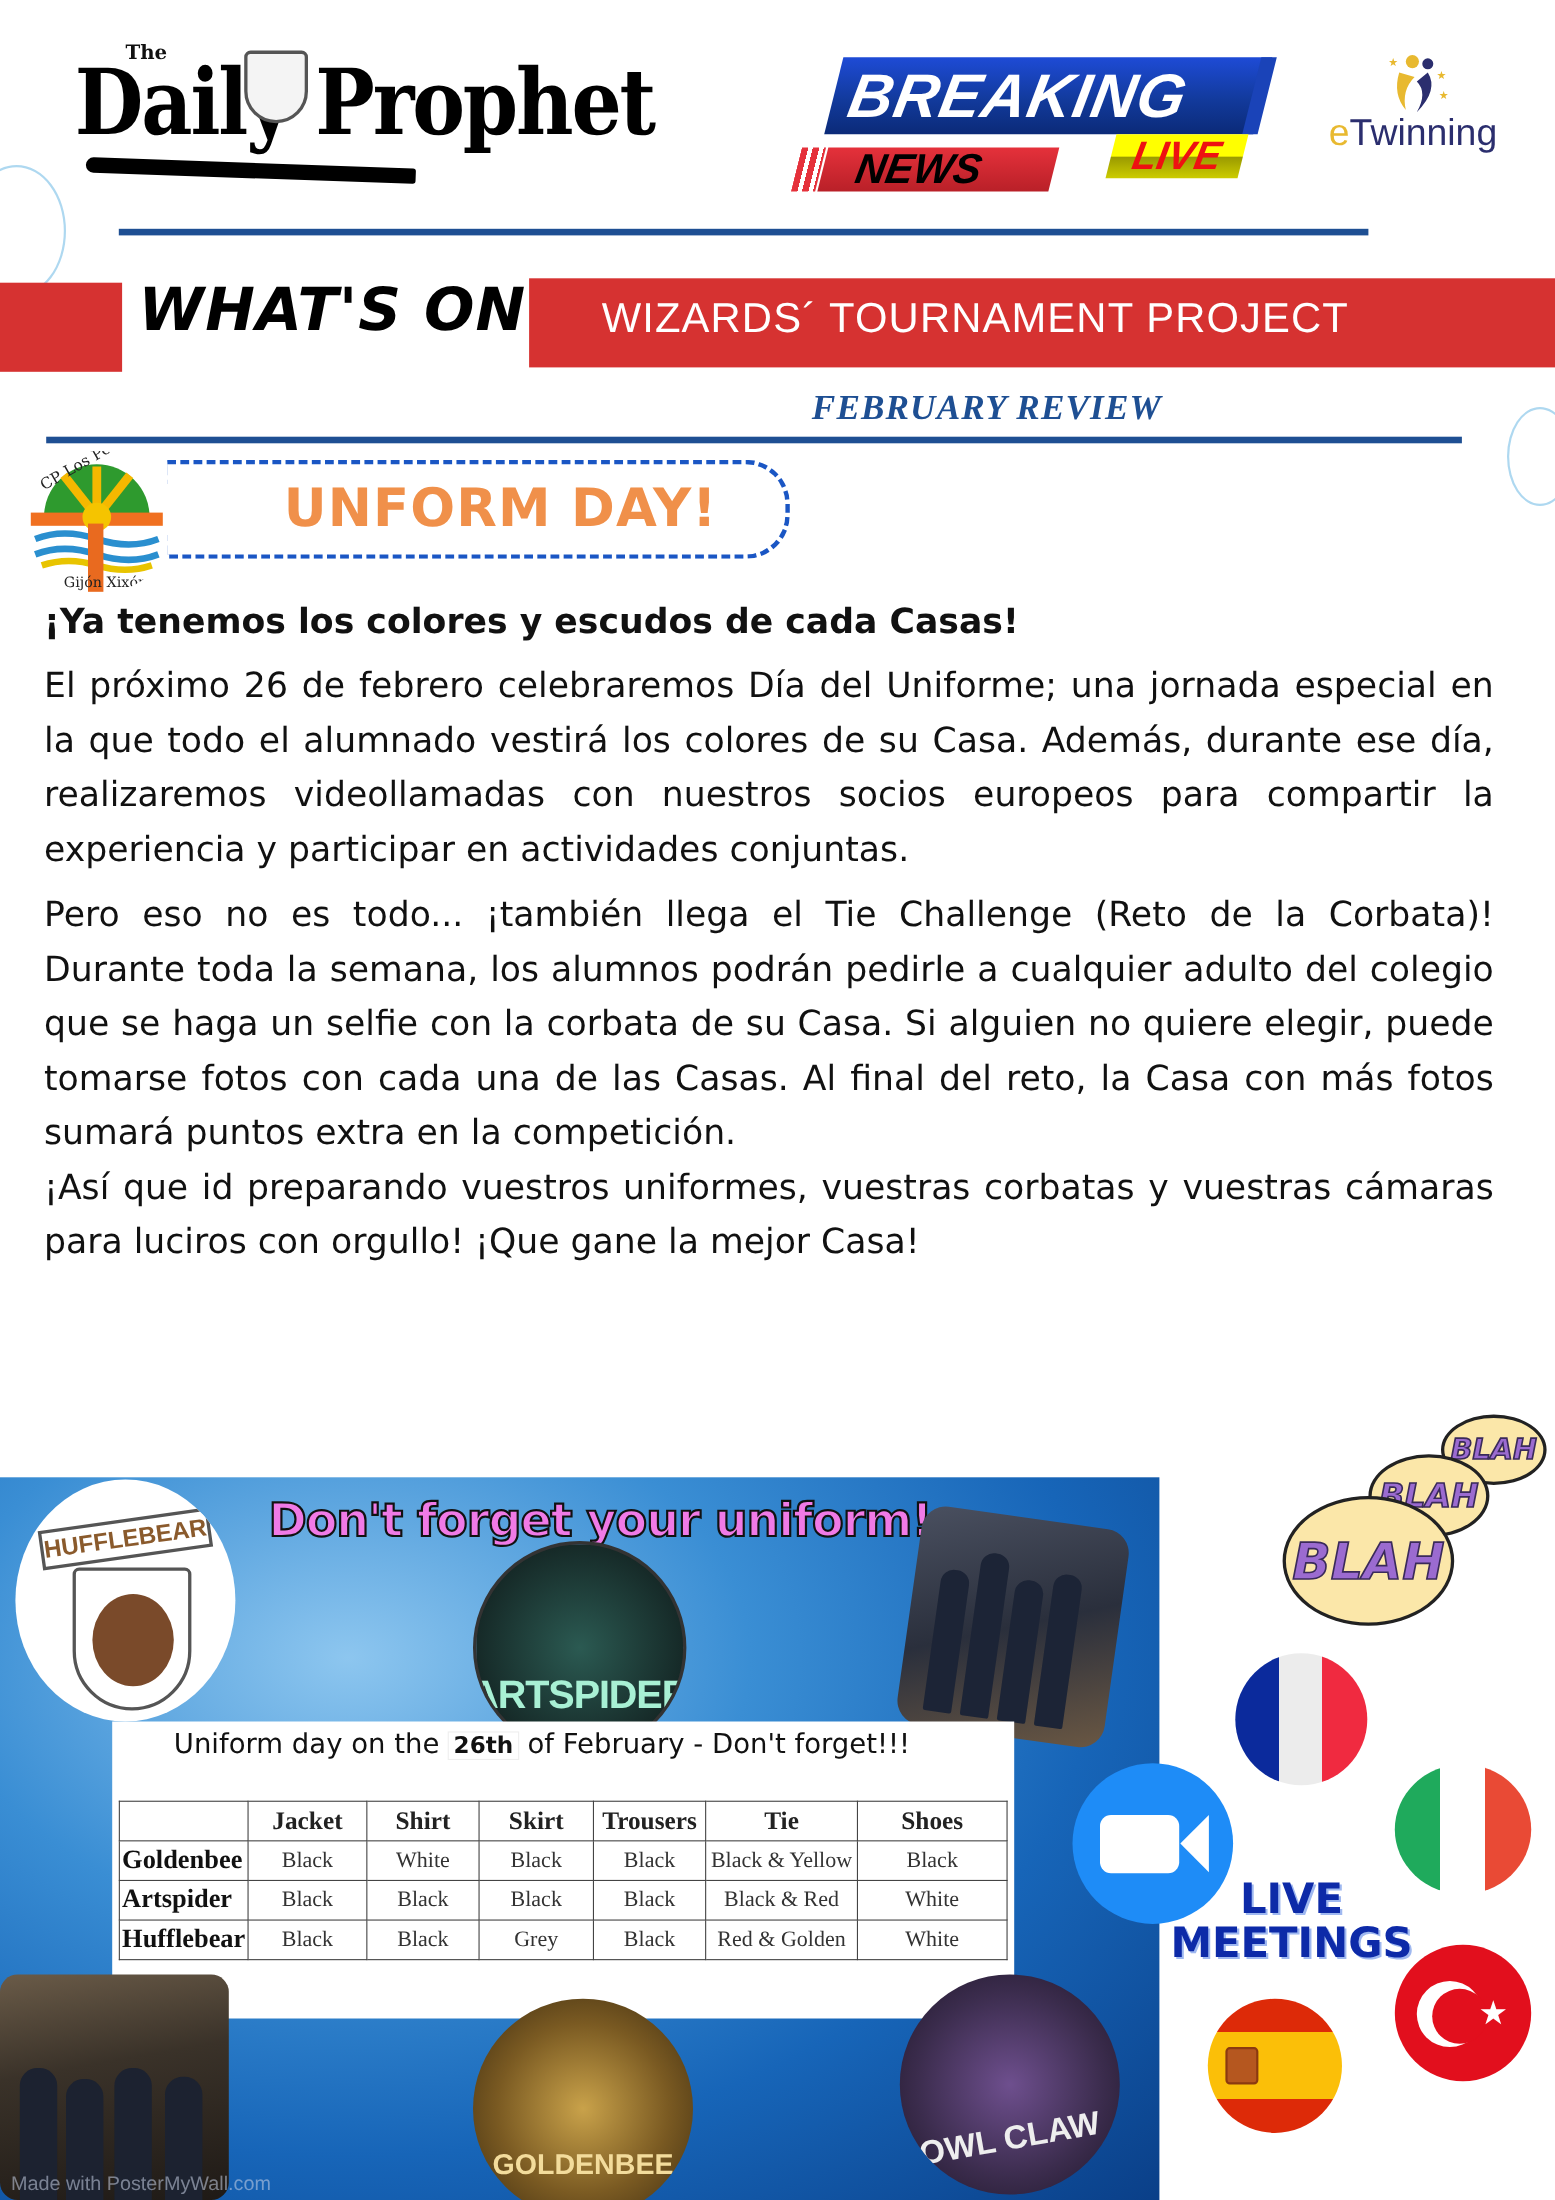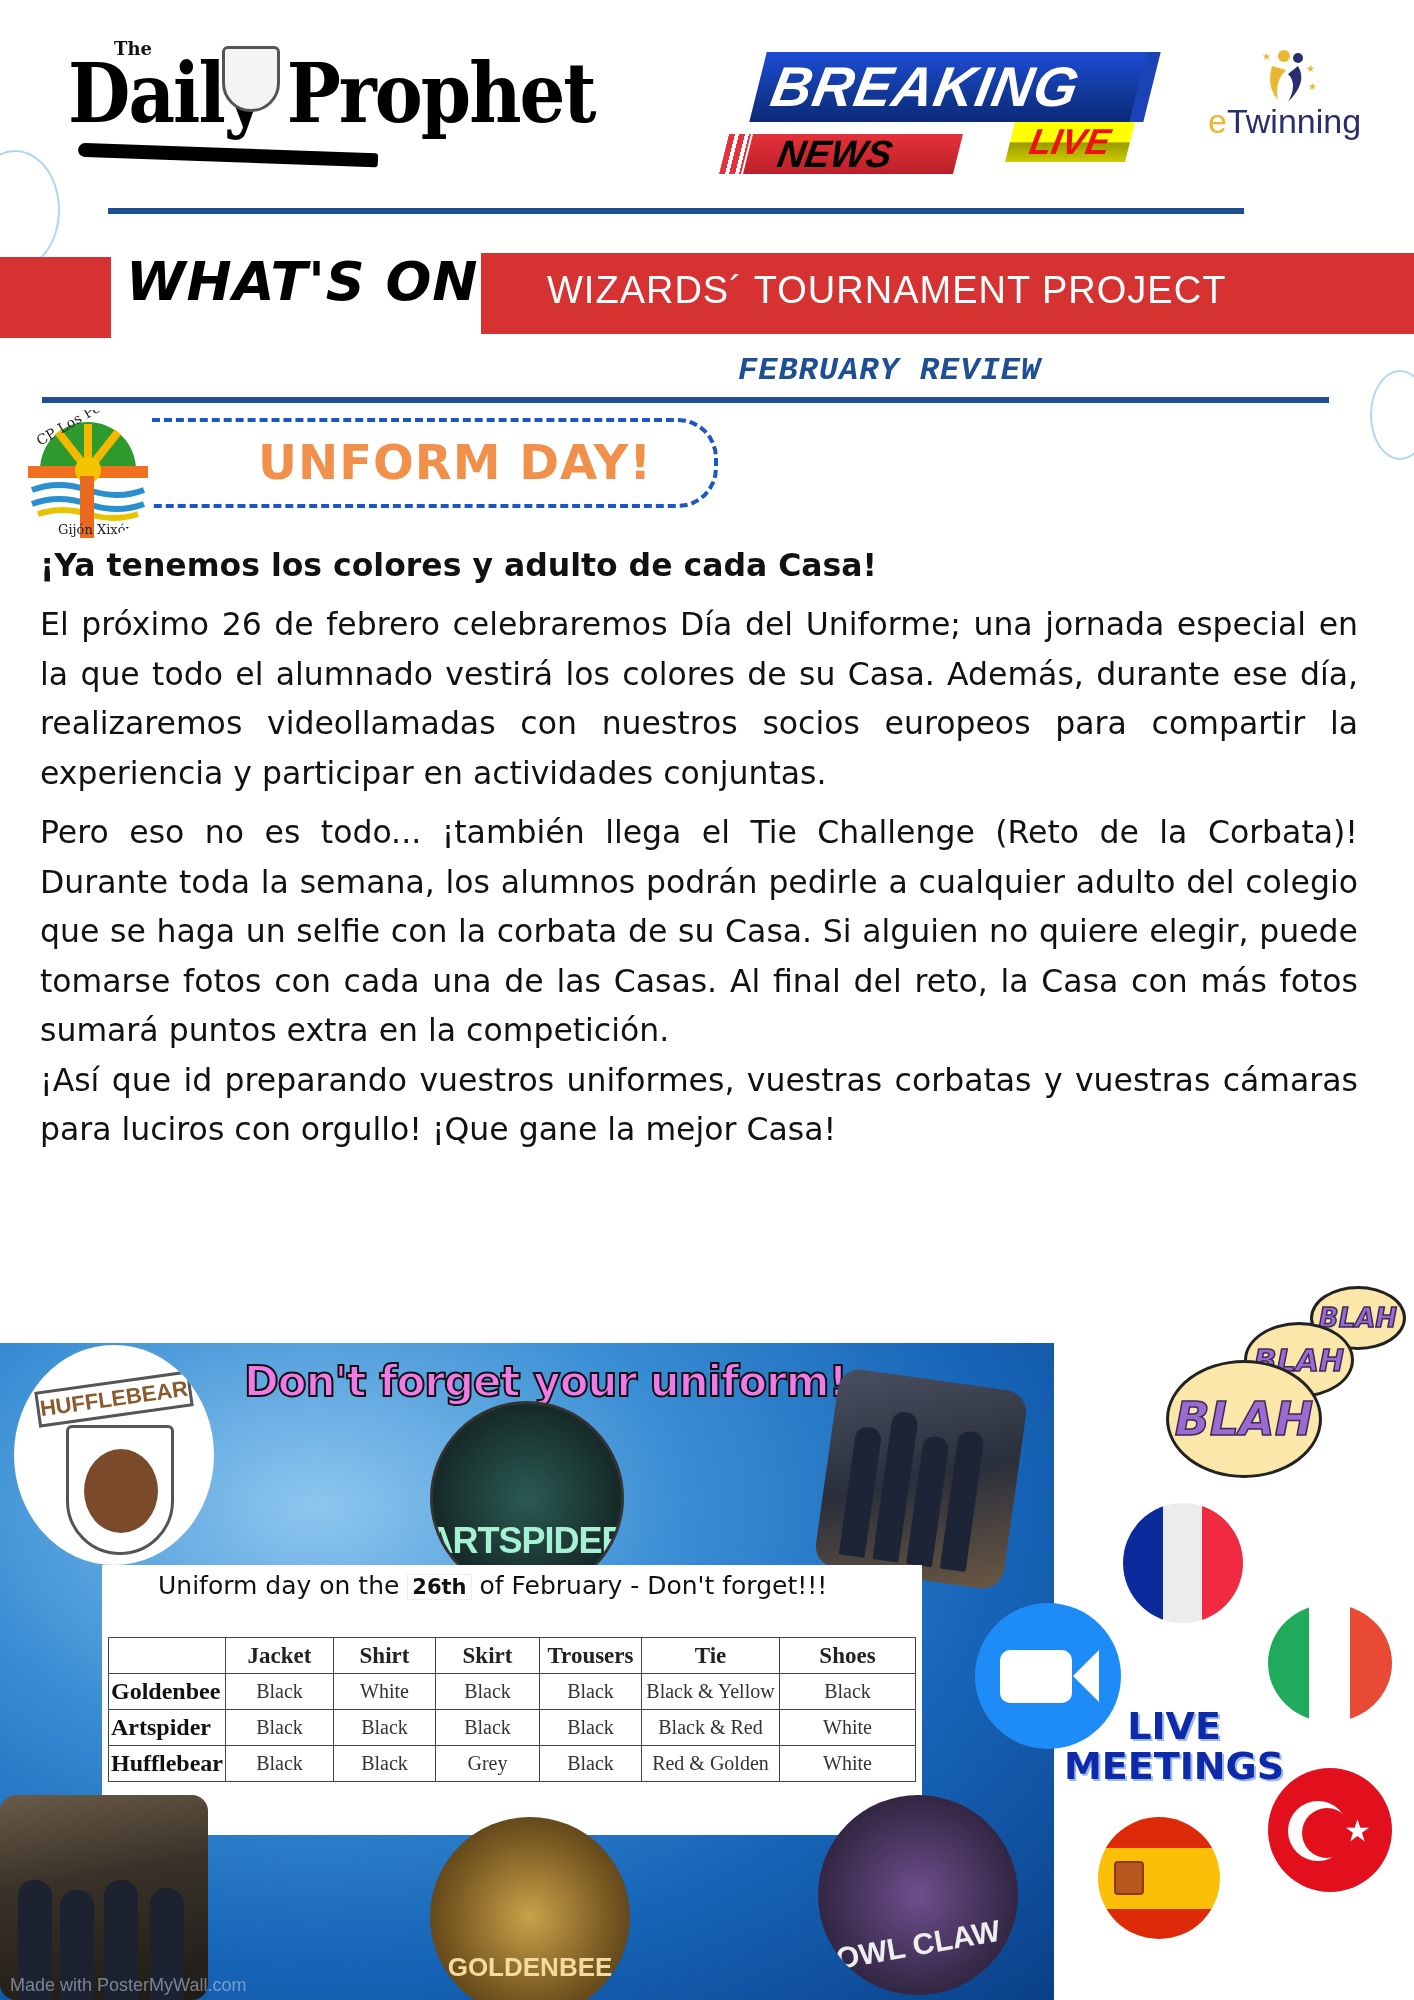--- a/index.html
+++ b/index.html
@@ -31,21 +31,21 @@
   .etw-text .e { color: #e8b930; }
 
   .rule-top { left: 108px; top: 208px; width: 1136px; height: 6px; background: #1e4f93; }
 
   
   .red-left { left: 0; top: 257px; width: 111px; height: 81px; background: #d63231; }
   .whats-on { left: 126px; top: 250px; font-family: "DejaVu Sans", sans-serif; font-weight: bold; font-style: italic; font-size: 54px; color: #000; letter-spacing: 1px; }
   .red-right { left: 481px; top: 253px; width: 933px; height: 81px; background: #d63231; }
   .project-title { position: absolute; left: 66px; top: 16px; color: #fff; font-size: 38px; letter-spacing: 1px; }
 
-  .feb-review { left: 738px; top: 352px; font-family: Liberation Mono, monospace; font-weight: bold; font-style: italic; font-size: 32px; color: #1e4f93; letter-spacing: 1px; }
+  .feb-review { left: 738px; top: 352px; font-family: Liberation Serif, serif; font-weight: bold; font-style: italic; font-size: 32px; color: #1e4f93; letter-spacing: 1px; }
   .rule-mid { left: 42px; top: 397px; width: 1287px; height: 6px; background: #1e4f93; }
 
   
   .school-logo { left: 18px; top: 410px; width: 140px; height: 130px; border-radius: 50%; overflow: hidden; }
   .dash-box { left: 152px; top: 418px; width: 566px; height: 90px; border: 4px dashed #1a56c4; border-left: none; border-radius: 0 40px 40px 0; }
   .uniform-day { position: absolute; left: 106px; top: 12px; font-family: "DejaVu Sans", sans-serif; font-weight: bold; font-size: 48px; color: #f0904a; letter-spacing: 1px; }
 
   
   .article { left: 40px; top: 540px; width: 1318px; font-family: "DejaVu Sans", sans-serif; font-size: 31.5px; line-height: 49.5px; color: #111; text-align: justify; }
   .article h2 { font-size: 31.5px; font-weight: bold; line-height: 50px; text-align: left; }
@@ -176,21 +176,21 @@
     <rect x="62" y="66" width="14" height="62" fill="#e96a1f"></rect>
     <text x="22" y="36" font-size="14" font-family="DejaVu Serif, serif" fill="#222" transform="rotate(-30 22 36)">CP Los Pericones</text>
     <text x="40" y="124" font-size="13" font-family="DejaVu Serif, serif" fill="#222">Gijón Xixón</text>
   </svg>
 </div>
 <div class="abs dash-box">
   <span class="uniform-day">UNFORM DAY!</span>
 </div>
 
 <div class="abs article">
-  <h2>¡Ya tenemos los colores y adulto de cada Casa!</h2>
+  <h2>¡Ya tenemos los colores y escudos de cada Casas!</h2>
   <p class="gap">El próximo 26 de febrero celebraremos Día del Uniforme; una jornada especial en la que todo el alumnado vestirá los colores de su Casa. Además, durante ese día, realizaremos videollamadas con nuestros socios europeos para compartir la experiencia y participar en actividades conjuntas.</p>
   <p class="gap">Pero eso no es todo... ¡también llega el Tie Challenge (Reto de la Corbata)! Durante toda la semana, los alumnos podrán pedirle a cualquier adulto del colegio que se haga un selfie con la corbata de su Casa. Si alguien no quiere elegir, puede tomarse fotos con cada una de las Casas. Al final del reto, la Casa con más fotos sumará puntos extra en la competición.</p>
   <p>¡Así que id preparando vuestros uniformes, vuestras corbatas y vuestras cámaras para luciros con orgullo! ¡Que gane la mejor Casa!</p>
 </div>
 
 <div class="abs poster">
   <div class="poster-headline">Don't forget your uniform!</div>
 
   <div class="badge hufflebear">
     <div class="hb-banner">HUFFLEBEAR</div>

